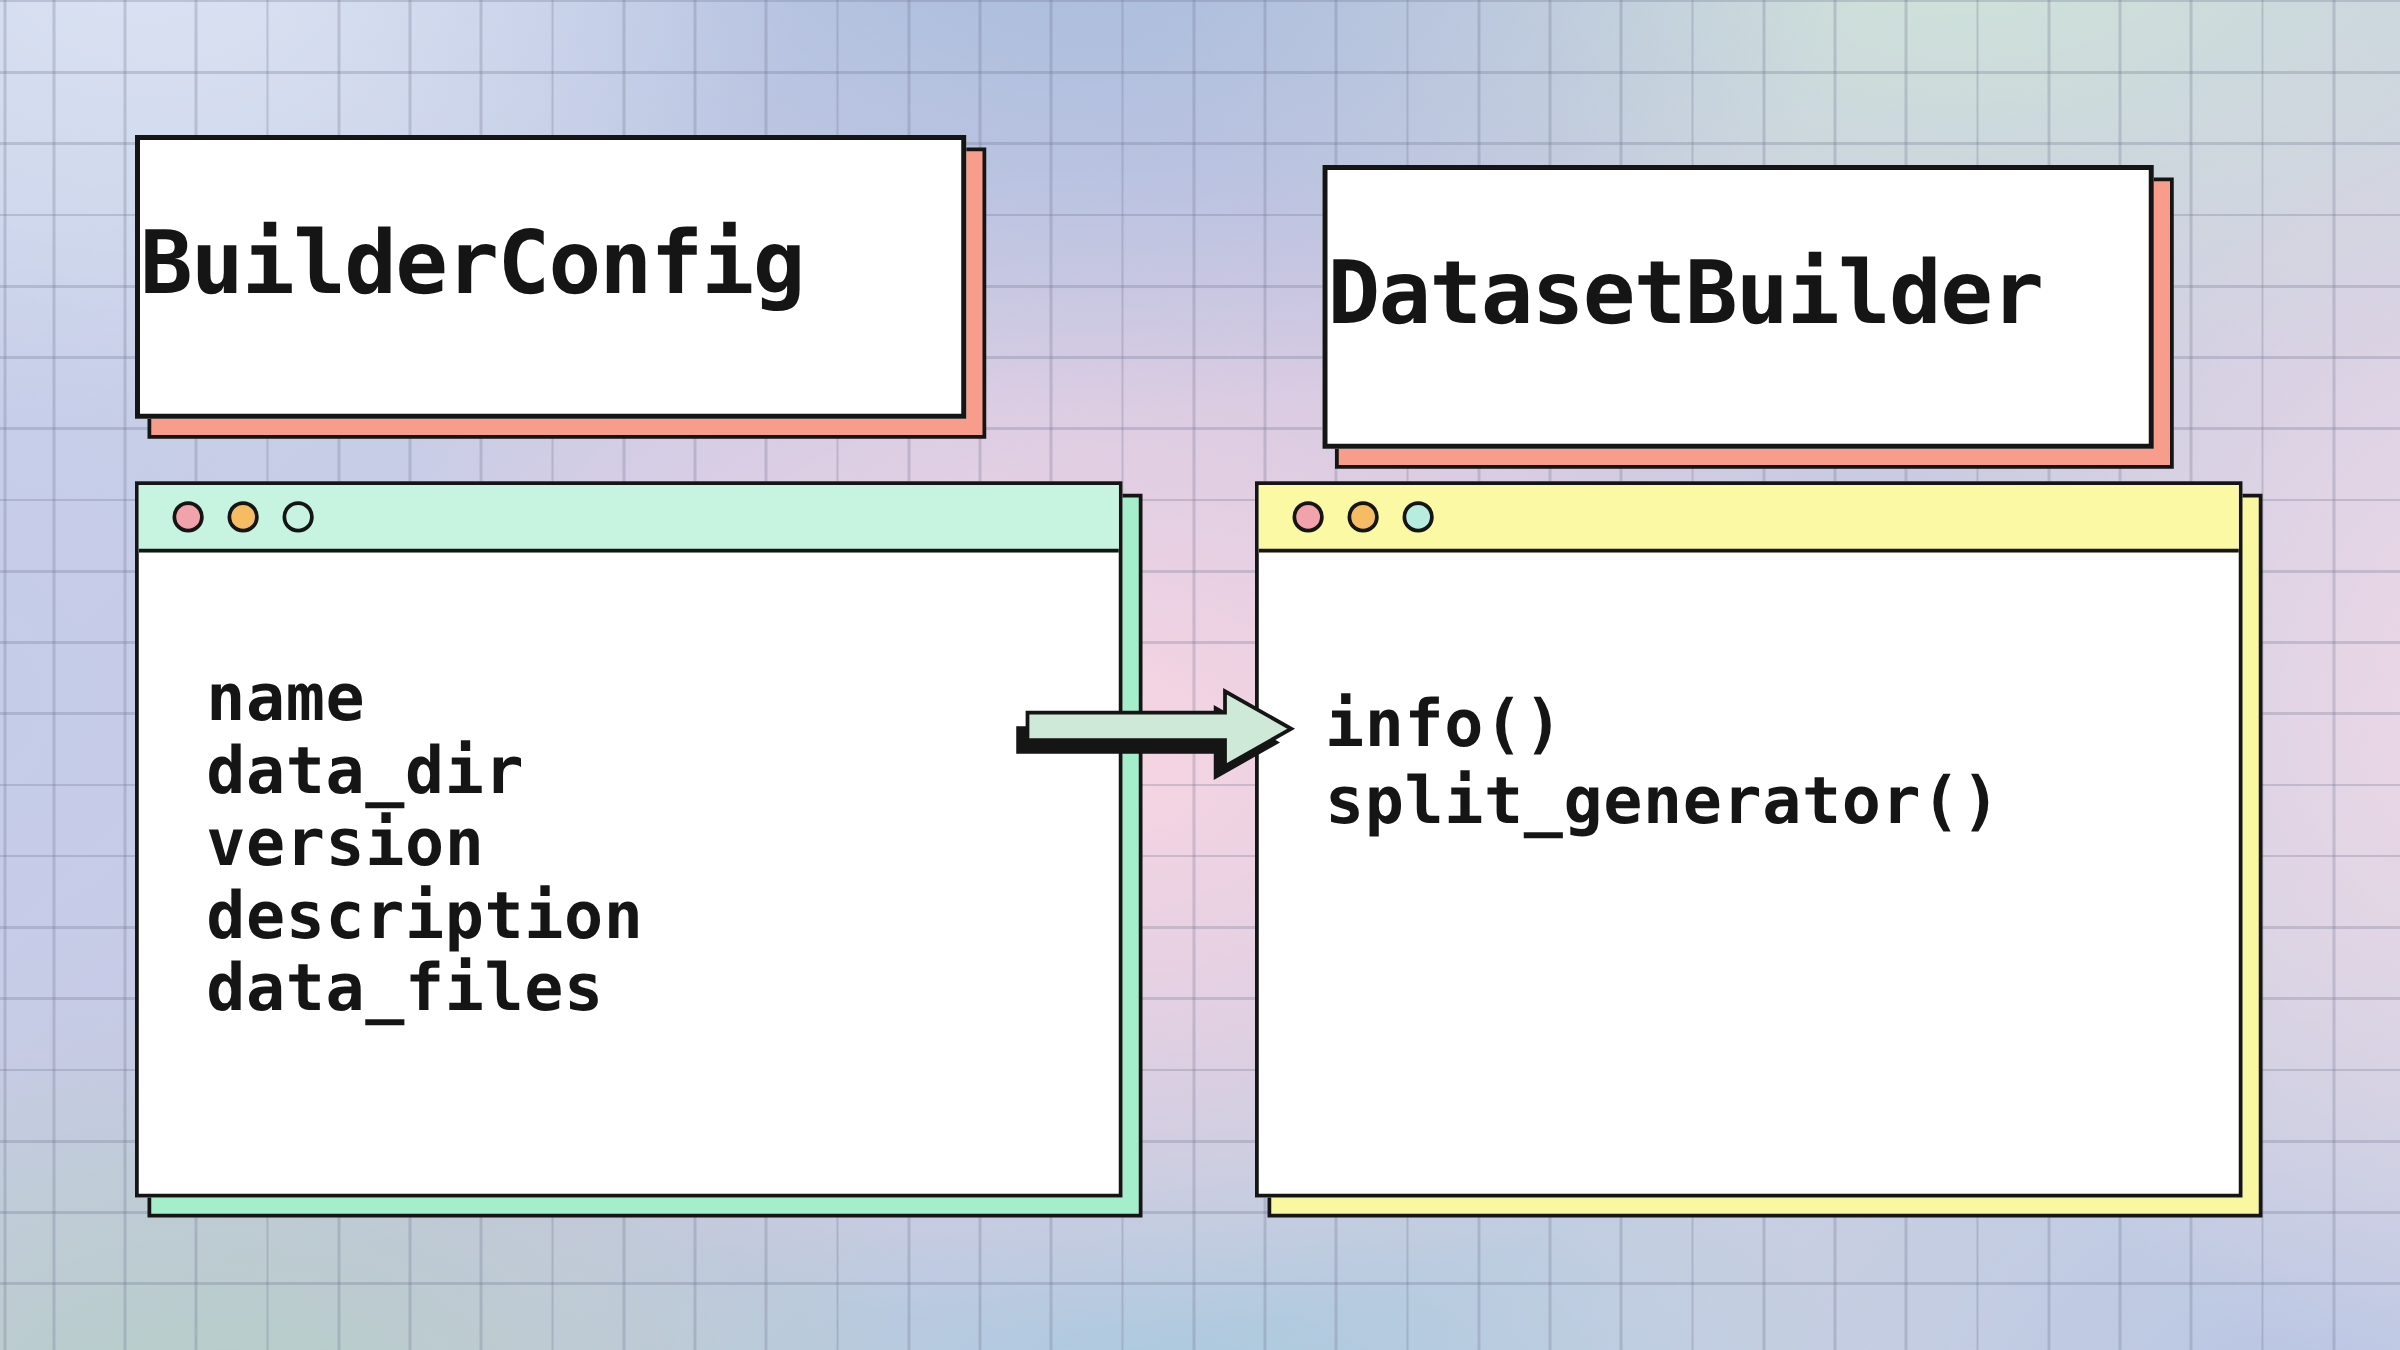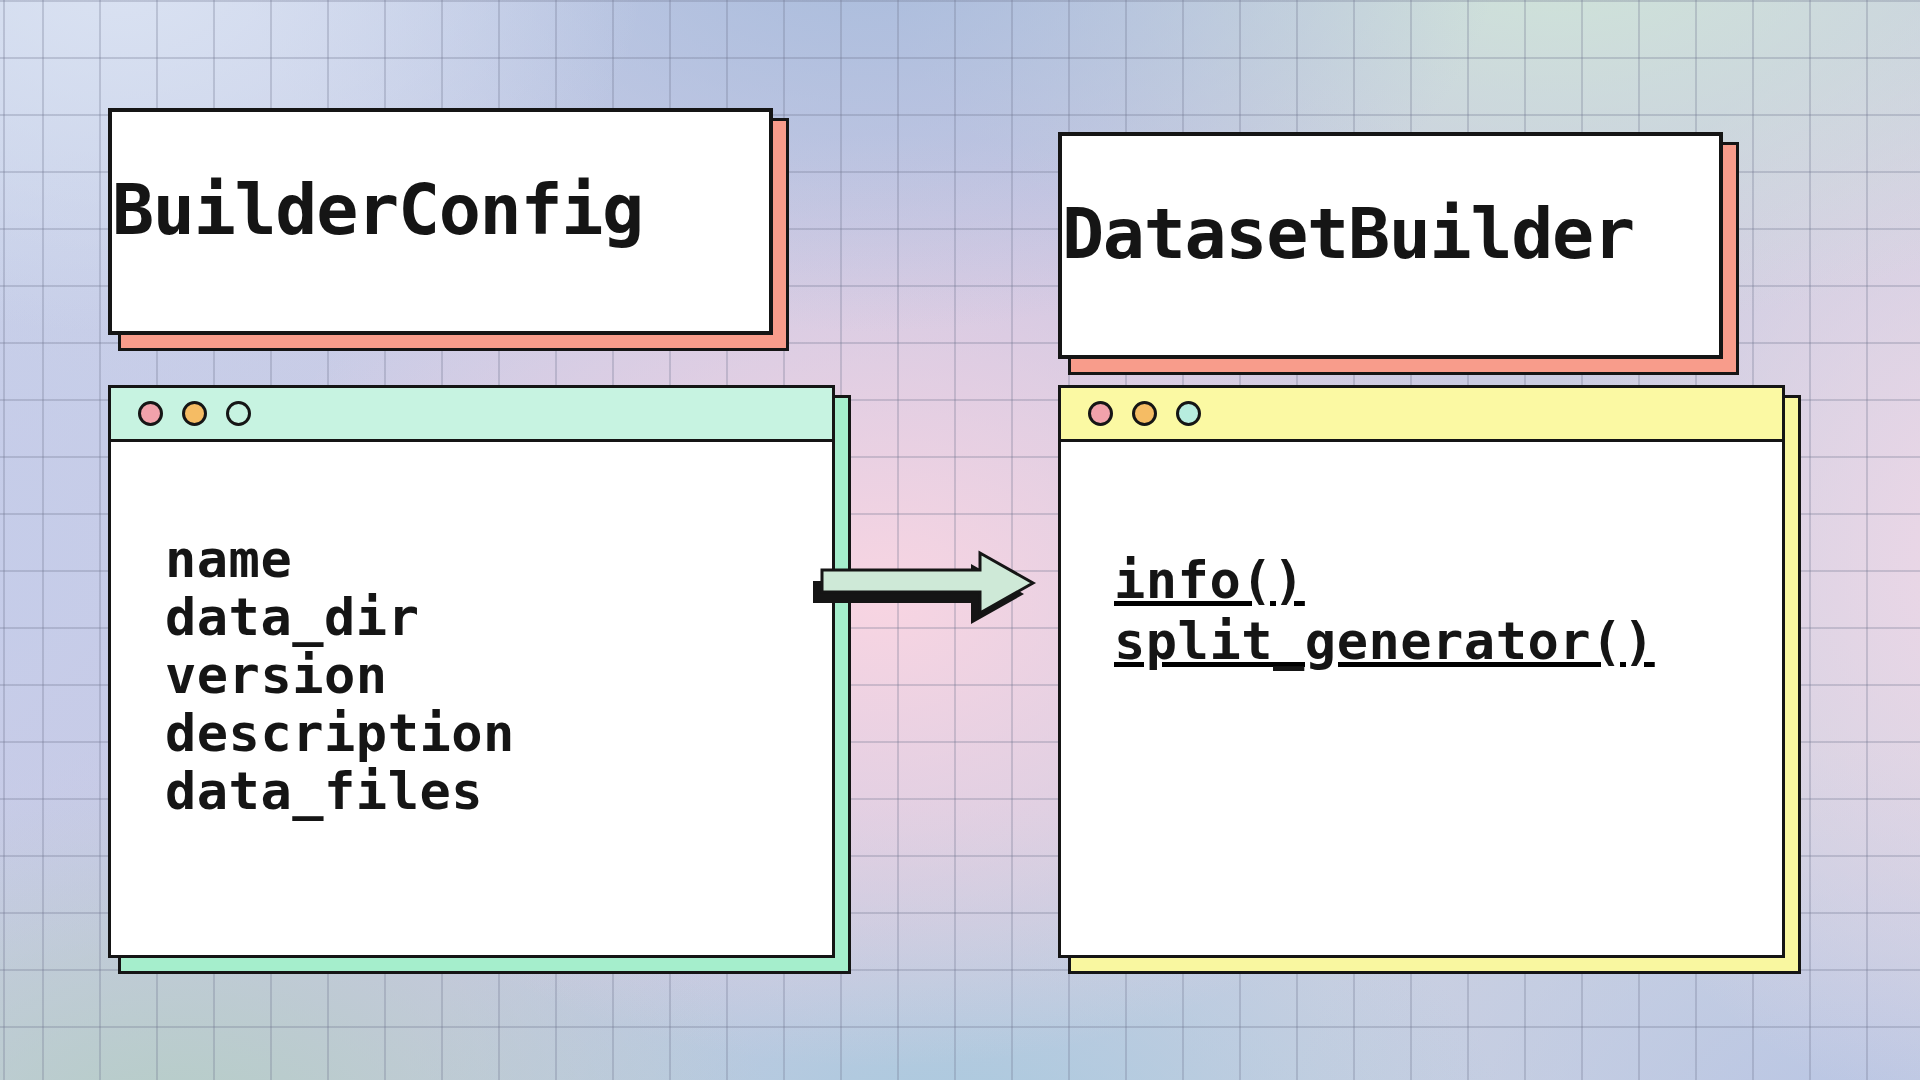--- a/index.html
+++ b/index.html
@@ -47,33 +47,32 @@
     letter-spacing: -1.3px;
     color: var(--outline);
     white-space: nowrap;
   }
   #builderconfig-card { left: 108px; }
   #datasetbuilder-card { left: 1058px; margin-top: 24px; }
 
   
   .window {
     position: absolute;
-    width: 727px; height: 573px;
+    width: 790px; height: 573px;
     top: 385px;
     background: #fff;
     border: 3px solid var(--outline);
   }
   #config-window {
     left: 108px;
     box-shadow: 13px 13px 0 0 var(--mint-shadow), 13px 13px 0 3px var(--outline);
   }
   #builder-window {
-    left: 1058px;
+    left: 1004px;
     box-shadow: 13px 13px 0 0 var(--yellow-shadow), 13px 13px 0 3px var(--outline);
-    text-decoration: underline;
   }
   .titlebar {
     height: 54px;
     border-bottom: 3px solid var(--outline);
     display: flex; align-items: center;
     padding-left: 27px;
     gap: 19px;
   }
   #config-window .titlebar { background: var(--mint-bar); }
   #builder-window .titlebar { background: var(--yellow-bar); }

